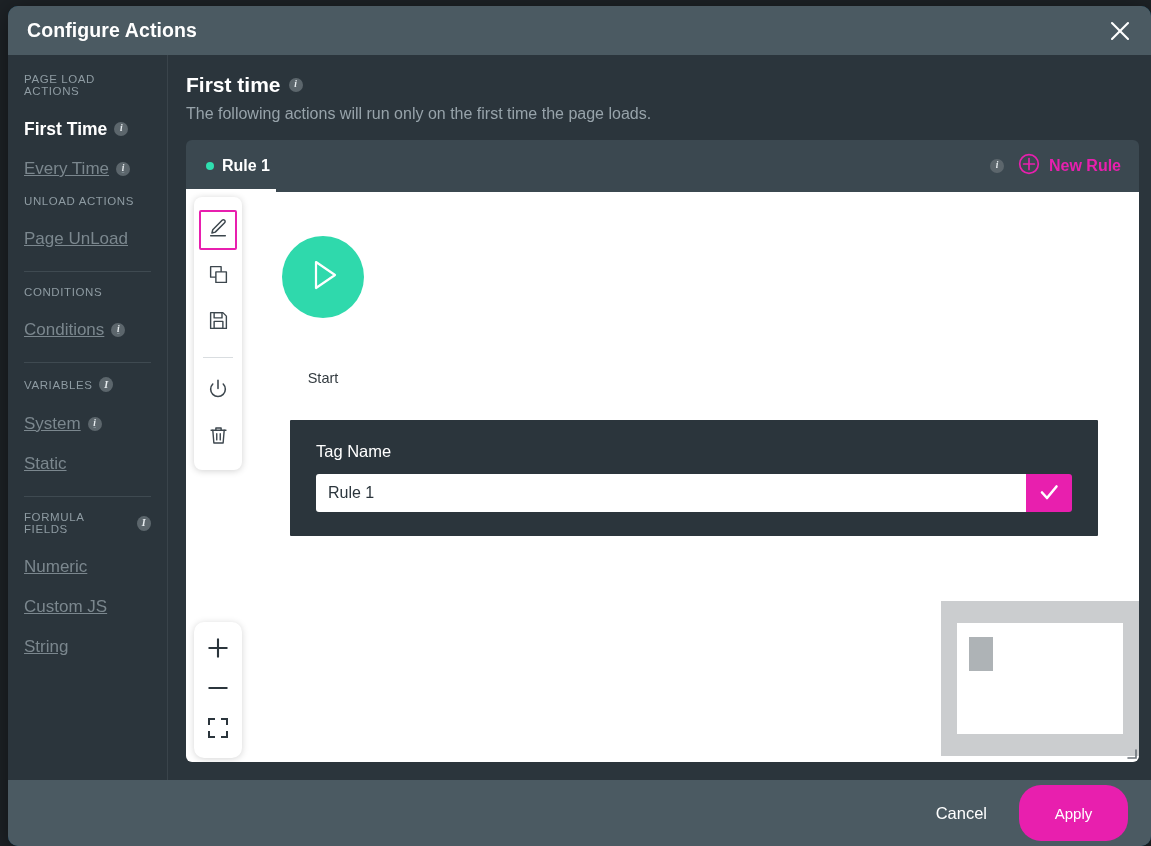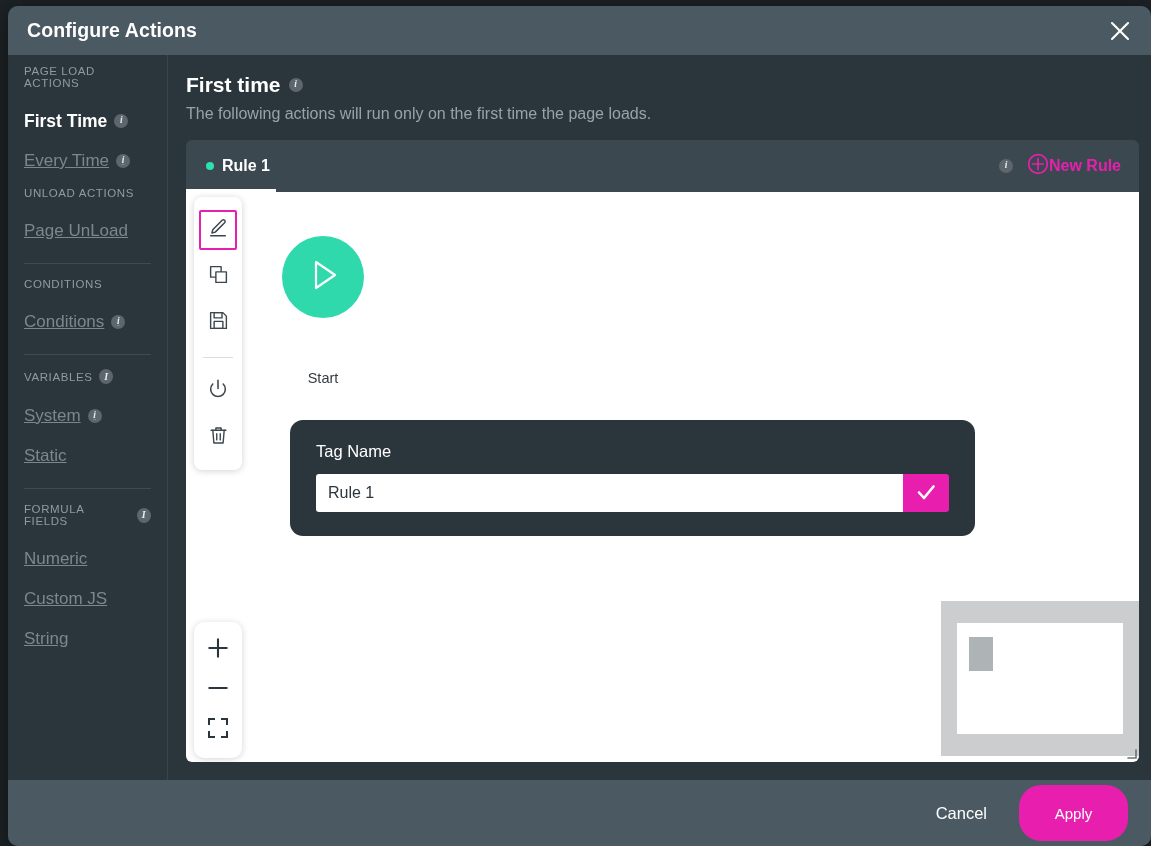--- a/index.html
+++ b/index.html
@@ -56,21 +56,21 @@
     min-height: 0;
     background: #2b353c;
   }
 
   
   .sidebar {
     width: 160px;
     flex: 0 0 160px;
     background: #2b353c;
     border-right: 1px solid #3a444b;
-    padding-top: 10px;
+    padding-top: 18px;
     overflow: hidden;
   }
   .side-group-label {
     color: #8e9ba2;
     font-size: 11.5px;
     letter-spacing: .6px;
     text-transform: uppercase;
     padding: 0 16px;
     margin-bottom: 12px;
     display: flex;
@@ -168,20 +168,21 @@
     content: "";
     position: absolute;
     left: 0; right: 14px; bottom: 0;
     height: 3px;
     background: #ffffff;
   }
   .tab-spacer { flex: 1 1 auto; }
   .new-rule {
     display: flex;
     align-items: center;
+    gap: 9px;
     cursor: pointer;
     padding-right: 2px;
   }
   .new-rule-label {
     color: #e81fae;
     font-size: 16px;
     font-weight: bold;
   }
 
   
@@ -276,23 +277,23 @@
     border: 2.2px solid #14d6a3;
     background: #ffffff;
     cursor: pointer;
   }
   .port-add { cursor: pointer; display: flex; }
 
   
   .tag-panel {
     position: absolute;
     left: 104px; top: 228px;
-    width: 685px;
+    width: 808px;
     background: #2b353c;
-    border-radius: 13px;
+    border-radius: 1px;
     padding: 22px 26px 24px 26px;
   }
   .tag-panel-label {
     color: #ffffff;
     font-size: 16.5px;
     margin-bottom: 13px;
   }
   .tag-row {
     display: flex;
     height: 38px;

